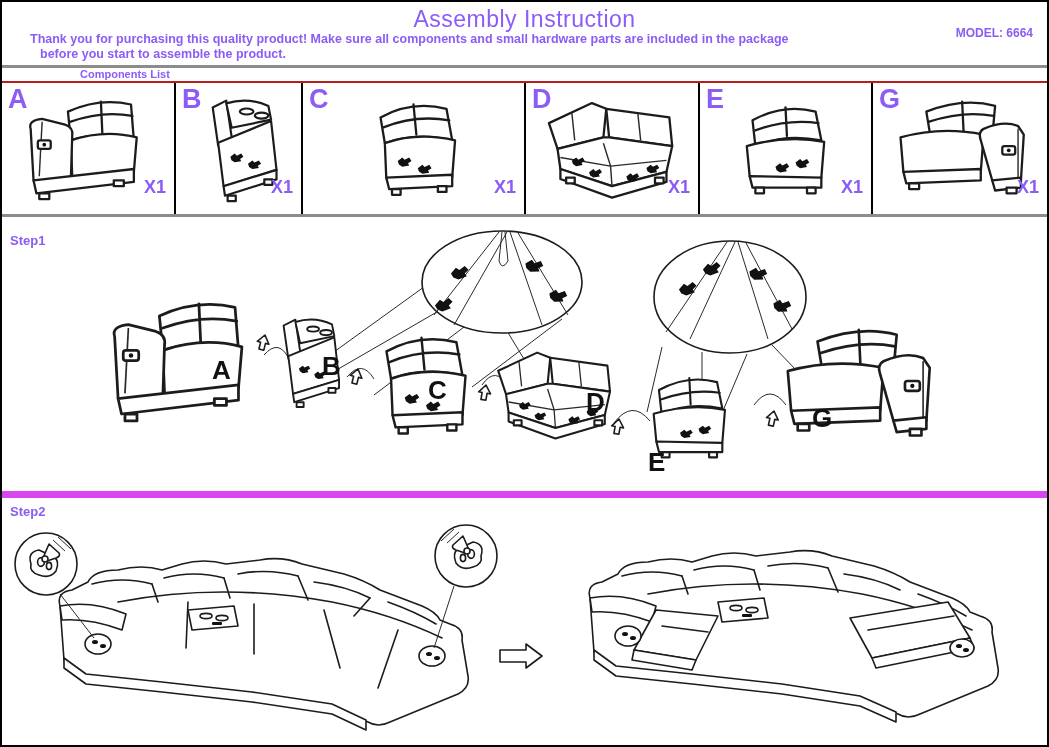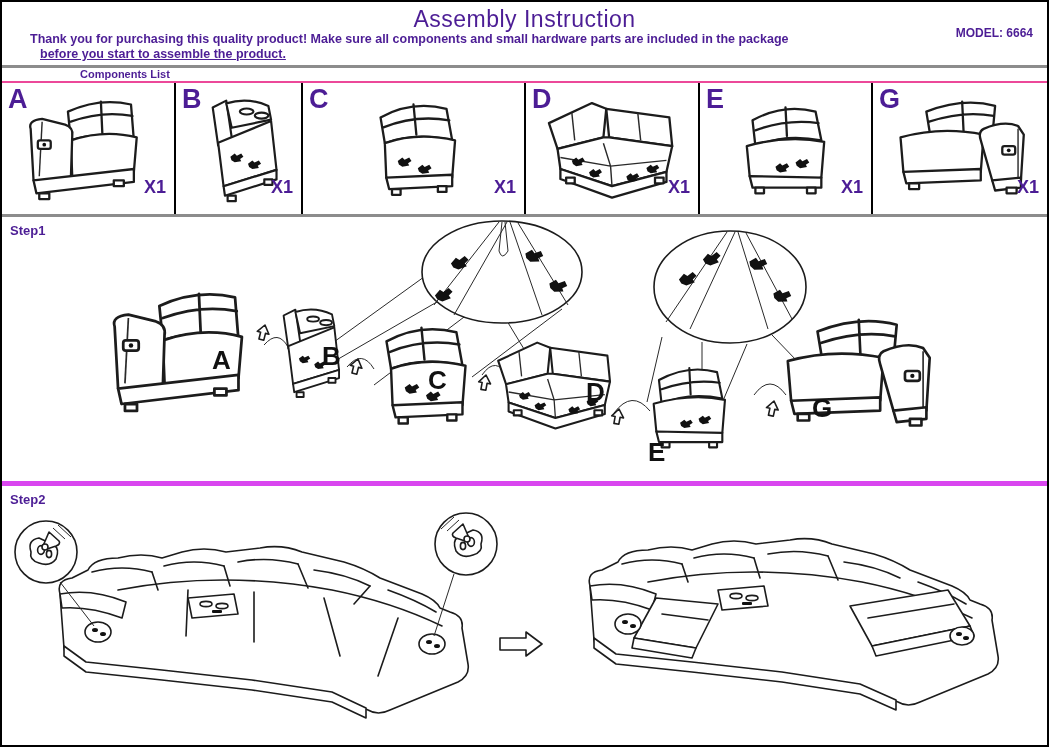--- a/index.html
+++ b/index.html
@@ -1,44 +1,44 @@
 <!DOCTYPE html>
 <html><head>
 <meta charset="utf-8">
 <style>
   html,body{margin:0;padding:0;background:#e8e8e8;}
   .page{
     position:relative;width:1049px;height:747px;background:#fff;
     border:2px solid #000;box-sizing:border-box;overflow:hidden;
-    font-family:"Liberation Sans","DejaVu Sans",sans-serif;color:#4c1d95;
+    font-family:"Liberation Sans","DejaVu Sans",sans-serif;color:#8b5cf6;
   }
   
   .header{position:relative;height:63px;}
   .title{
     position:absolute;top:4px;left:0;right:0;text-align:center;
     font-size:23px;font-weight:400;letter-spacing:.5px;
   }
   .model{position:absolute;top:24px;right:14px;font-size:12px;font-weight:bold;}
   .intro{position:absolute;top:30px;left:8px;font-size:12.5px;font-weight:bold;line-height:15px;margin-left:20px;}
-  .intro .l2{padding-left:10px;text-decoration:underline;}
+  .intro .l2{padding-left:10px;}
   
   .band{
-    height:13px;border-top:3px solid #8c8c8c;border-bottom:2px solid #ec4899;
+    height:13px;border-top:3px solid #8c8c8c;border-bottom:2px solid #b91c1c;
     font-size:11px;font-weight:bold;line-height:12px;padding-left:78px;
   }
   
   .comp-row{display:flex;height:131px;border-bottom:3px solid #8c8c8c;box-sizing:content-box;}
   .cell{position:relative;border-right:2px solid #000;box-sizing:border-box;}
   .cell:last-child{border-right:none;flex:1;}
   .cell .letter{position:absolute;top:1px;left:6px;font-size:27px;font-weight:bold;}
   .cell .qty{position:absolute;bottom:16px;right:8px;font-size:18px;font-weight:bold;}
   .cell svg{position:absolute;inset:0;}
   
   .step{position:relative;}
-  .step1{height:264px;border-bottom:5px solid #d946ef;}
+  .step1{height:264px;border-bottom:7px solid #d946ef;margin-top:10px;}
   .step2{height:269px;}
   .step-label{position:absolute;top:6px;left:8px;font-size:13px;font-weight:bold;z-index:2;}
   .step svg.diagram{position:absolute;inset:0;}
   text.piece{font-family:"Liberation Sans",sans-serif;font-weight:bold;font-size:26px;fill:#111;}
   .ln{stroke:#1c1c1c;fill:none;stroke-width:1.6;stroke-linejoin:round;stroke-linecap:round;}
   .fw{stroke:#1c1c1c;fill:#fff;stroke-width:1.6;stroke-linejoin:round;}
   .thin{stroke:#2a2a2a;fill:none;stroke-width:1;}
   .blk{fill:#111;stroke:none;}
 </style>
 </head>

